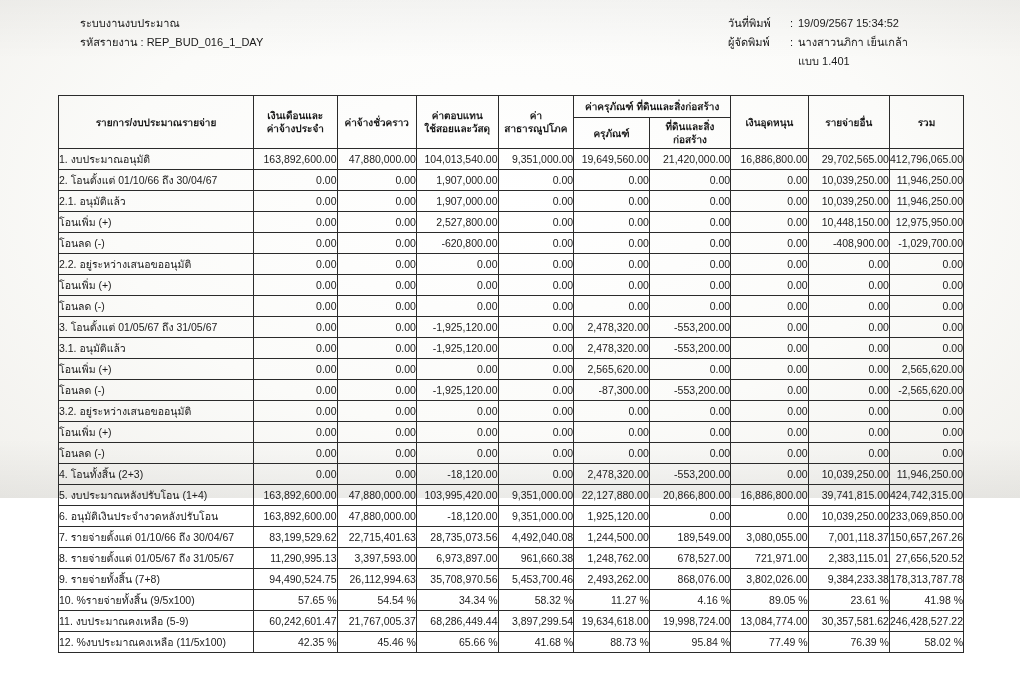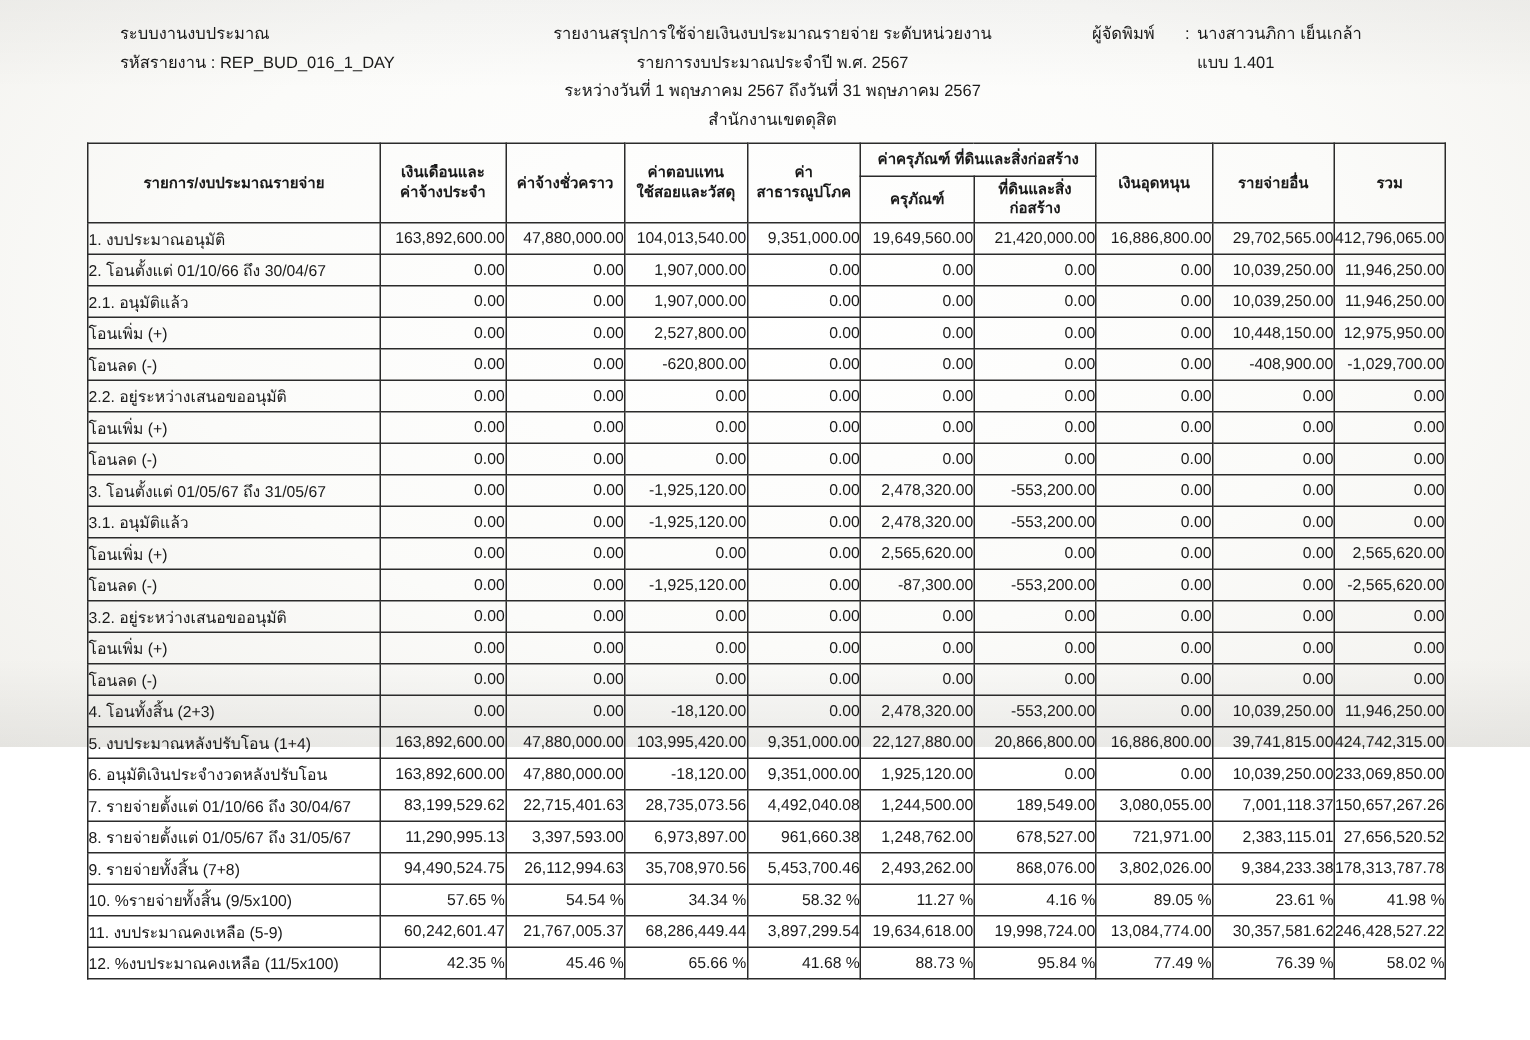--- a/index.html
+++ b/index.html
@@ -126,27 +126,24 @@
 </head>
 <body>
 
 <div class="page">
 
   <div class="header">
     <div class="hdr-left">
       <div>ระบบงานงบประมาณ</div>
       <div>รหัสรายงาน : REP_BUD_016_1_DAY</div>
     </div>
-    <div class="hdr-center">
-      <div>รายงานสรุปการใช้จ่ายเงินงบประมาณรายจ่าย ระดับหน่วยงาน</div>
-      <div>รายการงบประมาณประจำปี พ.ศ. 2567</div>
-      <div class="line3">ระหว่างวันที่  1 พฤษภาคม 2567   ถึงวันที่   31 พฤษภาคม 2567</div>
-      <div class="sub">สำนักงานเขตดุสิต</div>
-    </div>
     <div class="hdr-right">
+      <div>
+        <span class="lbl">วันที่พิมพ์</span><span class="sep">:</span><span>19/09/2567 15:34:52</span>
+      </div>
       <div>
         <span class="lbl">ผู้จัดพิมพ์</span><span class="sep">:</span><span>นางสาวนภิกา เย็นเกล้า</span>
       </div>
       <div>
         <span class="lbl"></span><span class="sep"></span><span>แบบ 1.401</span>
       </div>
     </div>
   </div>
 
   <table class="report">

